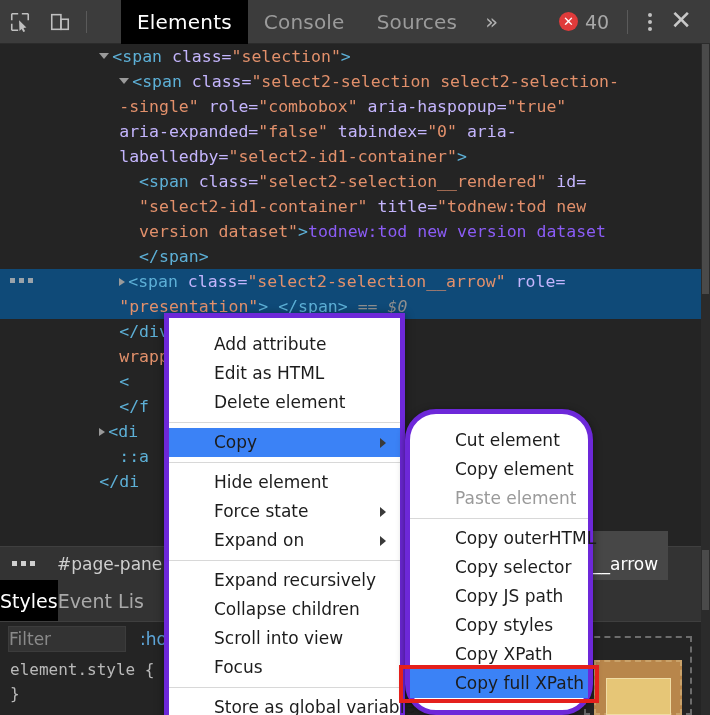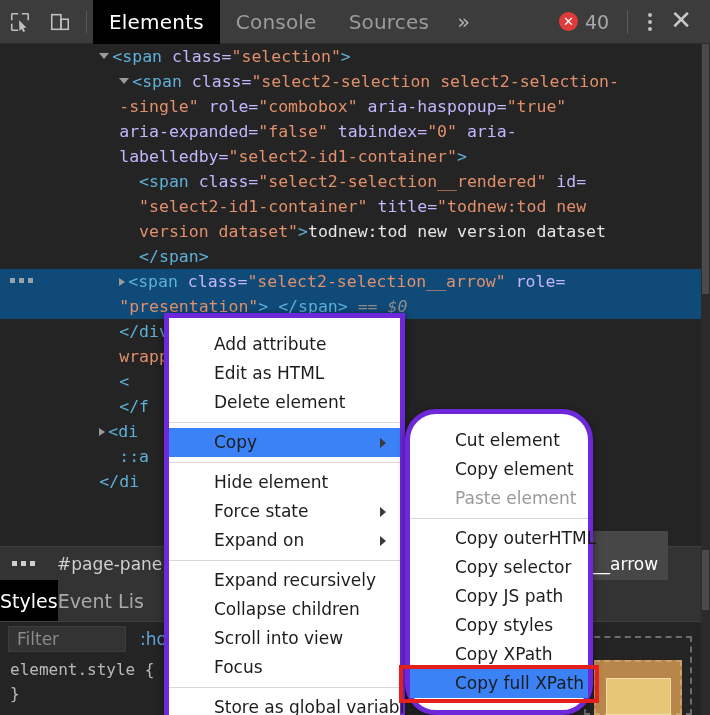--- a/index.html
+++ b/index.html
@@ -20,21 +20,21 @@
   .tb-icon {
     width: 40px; height: 44px; display: flex; align-items: center;
     justify-content: center; color: #b8b8b8;
   }
   .tb-sep { width: 1px; height: 22px; background: #5a5a5a; margin: 0 6px; }
   .tb-tabs { display: flex; align-items: stretch; height: 44px; }
   .tb-tab {
     display: flex; align-items: center; padding: 0 16px;
     font-size: 20px; color: #9b9b9b; letter-spacing: .2px;
   }
-  .tb-tab.active { background: #000; color: #ffffff; }
+  .tb-tab.active { background: #000; color: #ffffff; margin-left: 28px; }
   .tb-more { font-size: 21px; color: #b0b0b0; padding: 0 12px;
              display: flex; align-items: center; }
   .tb-right { margin-left: auto; display: flex; align-items: center;
               padding-right: 8px; }
   .err-badge { display: flex; align-items: center; gap: 7px; margin-right: 10px; }
   .err-dot {
     width: 19px; height: 19px; border-radius: 50%; background: #e03b3b;
     color: #fff; font-size: 13px; line-height: 19px; text-align: center;
     font-weight: bold;
   }
@@ -52,21 +52,21 @@
     font-size: 16.5px; line-height: 25px;
   }
   .dom-row { position: relative; white-space: pre; color: #a5d6ff; }
   .dom-row.sel { background: #0f4a78; }
   .sel-dots { position: absolute; left: 10px; top: 9px;
               display: flex; gap: 4px; }
   .sel-dots i { width: 5px; height: 5px; background: #9aa3aa; display: block; }
   .tok-tag { color: #5db0d7; }
   .tok-attr { color: #c4b5fd; }
   .tok-val { color: #e2906b; }
-  .tok-txt { color: #e5e5e5; }
+  .tok-txt { color: #8b5cf6; }
   .tok-com { color: #8f8f8f; font-style: italic; }
   .tri {
     display: inline-block; width: 0; height: 0;
     border-left: 6px solid #9a9a9a; border-top: 4.5px solid transparent;
     border-bottom: 4.5px solid transparent; vertical-align: 1px;
     margin-right: 3px;
   }
   .tri.open {
     border-left: 5px solid transparent; border-right: 5px solid transparent;
     border-top: 6px solid #9a9a9a; border-bottom: 0; vertical-align: 3px;
@@ -104,21 +104,21 @@
 
   
   .styles-pane {
     position: absolute; top: 622px; left: 0; width: 710px; height: 93px;
     background: #242424;
   }
   .filter-row { display: flex; align-items: center; height: 34px;
                 padding: 4px 8px; gap: 14px; }
   .filter-box {
     width: 118px; height: 26px; background: #333333; border: 1px solid #3c3c3c;
-    color: #8a8a8a; font-size: 17px; padding: 0 8px; line-height: 24px;
+    color: #8a8a8a; font-size: 17px; padding: 0 0; line-height: 24px;
     font-family: "DejaVu Sans", sans-serif;
   }
   .hov-btn { color: #5fa8dc; font-size: 17px;
              font-family: "DejaVu Sans", sans-serif; }
   .css-text {
     padding: 2px 10px; font-family: "DejaVu Sans Mono", monospace;
     font-size: 16px; line-height: 24px; color: #b9b9b9; white-space: pre;
   }
   
   .boxmodel { position: absolute; right: 18px; top: 636px;

